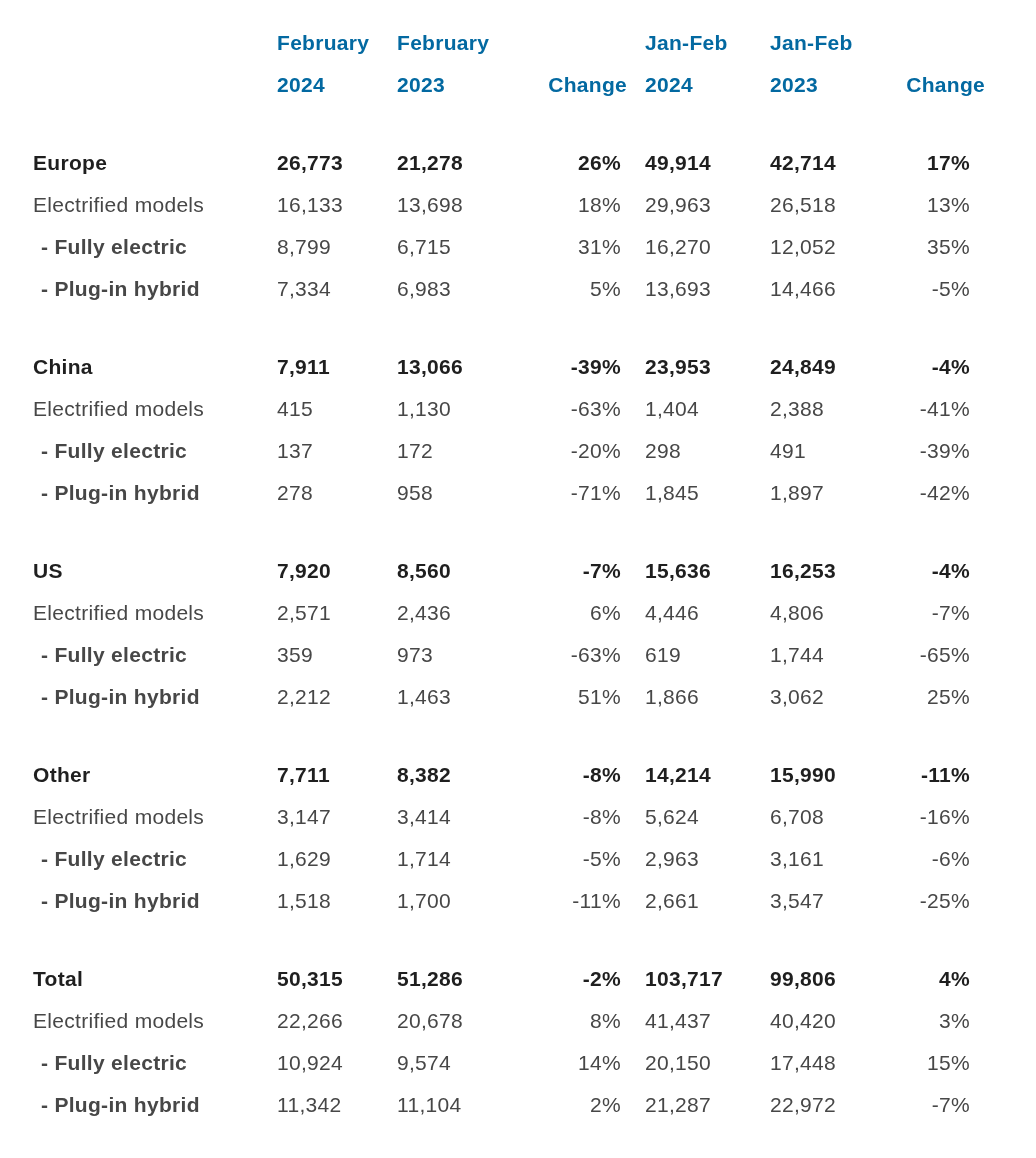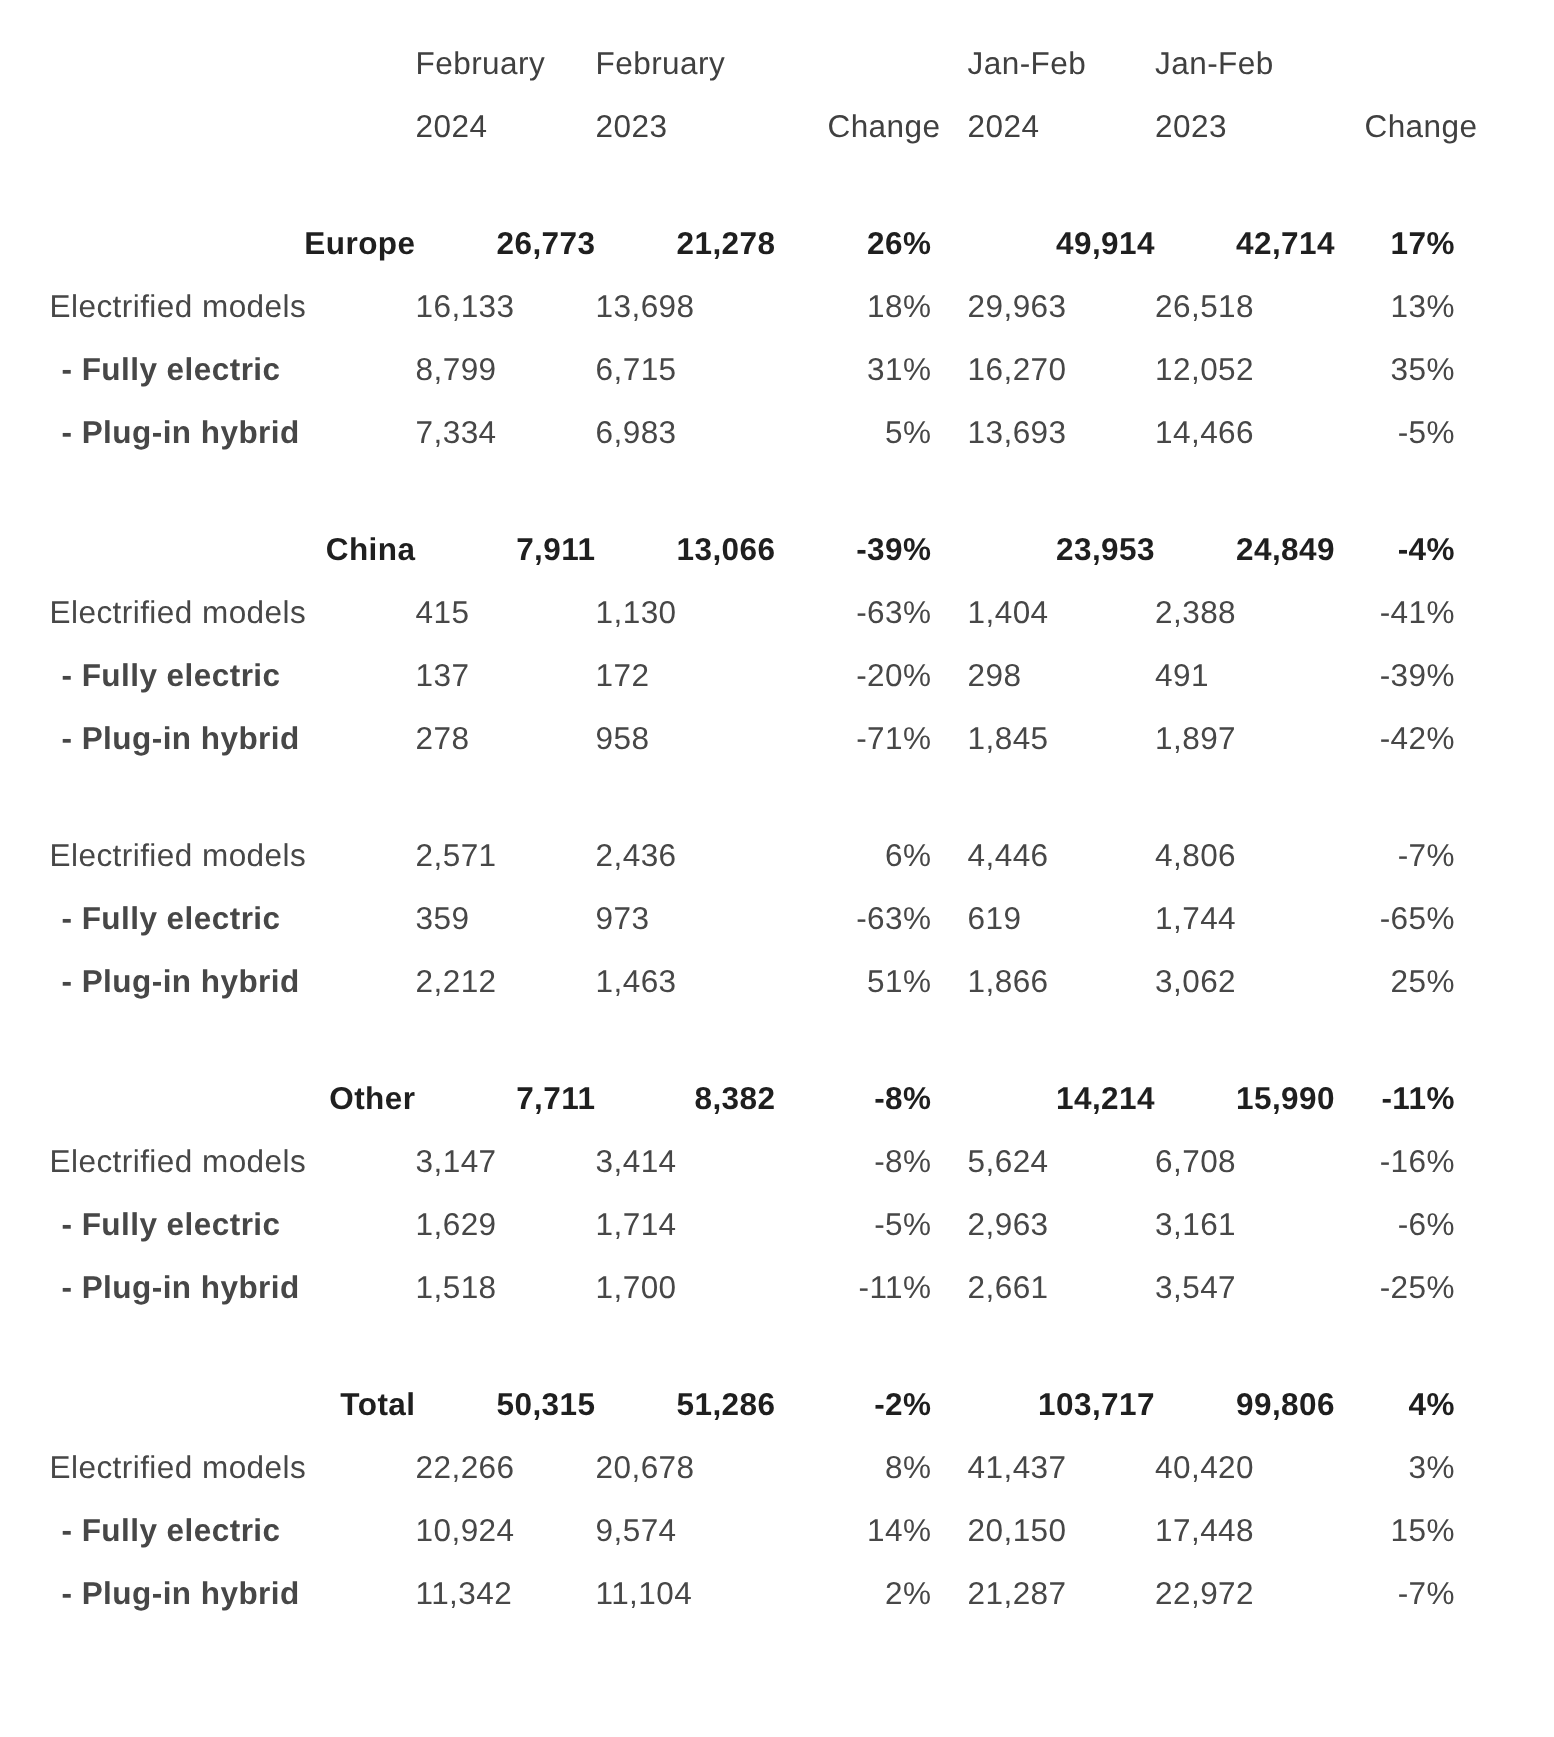--- a/index.html
+++ b/index.html
@@ -19,42 +19,42 @@
     letter-spacing: 0.3px;
   }
   col.c1 { width: 244px; }
   col.c2 { width: 120px; }
   col.c3 { width: 120px; }
   col.c4 { width: 110px; }
   col.c5 { width: 143px; }
   col.c6 { width: 120px; }
   col.c7 { width: 95px; }
   thead th {
-    font-weight: 400;
-    color: #404040;
+    font-weight: 700;
+    color: #0369a1;
     text-align: left;
     height: 42px;
     padding: 0;
     vertical-align: middle;
     white-space: nowrap;
   }
   th.c4, th.c7 { text-align: right; }
   th.c5 { padding-left: 18px; }
   tbody td {
     height: 42px;
     padding: 0;
     vertical-align: middle;
     white-space: nowrap;
   }
   td.c4 { text-align: right; padding-right: 6px; }
   td.c5 { padding-left: 18px; }
   td.c7 { text-align: right; padding-right: 15px; }
   td.indent { padding-left: 8px; font-weight: bold; }
   tr.spacer td { height: 36px; }
-  tr.region-row td { font-weight: 700; color: #1f1f1f; text-align: right; }
+  tr.region-row td { font-weight: 700; color: #1f1f1f; }
 </style>
 </head>
 <body>
 
 <div class="page">
   <table class="sales">
     <colgroup>
       <col class="c1">
         <col class="c2">
         <col class="c3">
@@ -158,20 +158,29 @@
           <td class="c2">278</td>
           <td class="c3">958</td>
           <td class="c4">-71%</td>
           <td class="c5">1,845</td>
           <td class="c6">1,897</td>
           <td class="c7">-42%</td>
         </tr>
         <tr class="spacer">
           <td colspan="7"></td>
         </tr>
+        <tr class="region-row">
+          <td class="c1">US</td>
+          <td class="c2">7,920</td>
+          <td class="c3">8,560</td>
+          <td class="c4">-7%</td>
+          <td class="c5">15,636</td>
+          <td class="c6">16,253</td>
+          <td class="c7">-4%</td>
+        </tr>
         <tr class="detail-row">
           <td class="c1">Electrified models</td>
           <td class="c2">2,571</td>
           <td class="c3">2,436</td>
           <td class="c4">6%</td>
           <td class="c5">4,446</td>
           <td class="c6">4,806</td>
           <td class="c7">-7%</td>
         </tr>
         <tr class="detail-row">

